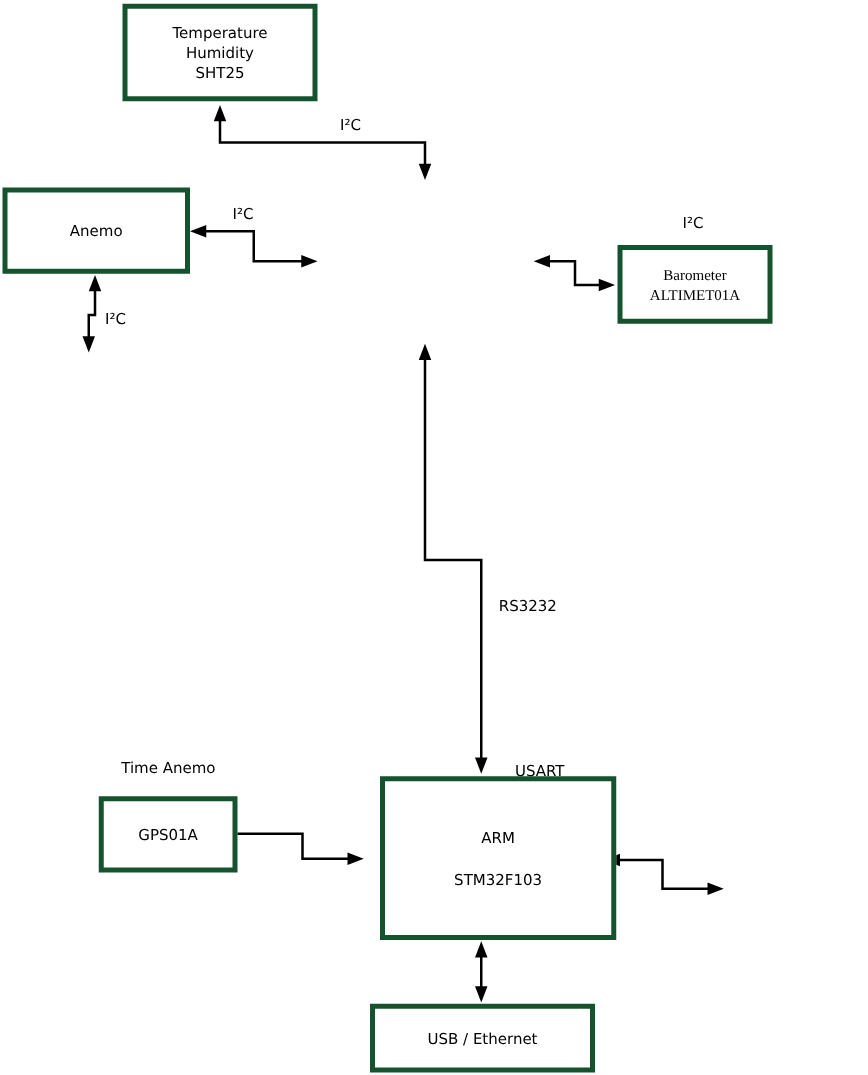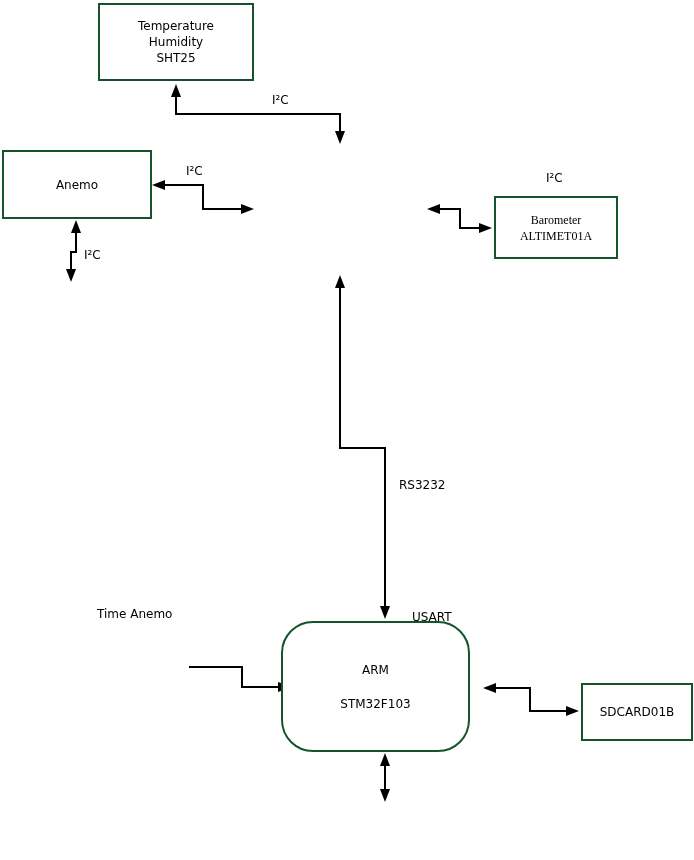--- a/index.html
+++ b/index.html
@@ -9,21 +9,21 @@
     height: 860px;
     background: #ffffff;
     font-family: "DejaVu Sans", "Liberation Sans", sans-serif;
     font-size: 12px;
     color: #000000;
     overflow: hidden;
   }
   .node {
     position: absolute;
     box-sizing: border-box;
-    border: 2px solid #14532d;
+    border: 4px solid #14532d;
     background: #ffffff;
     display: flex;
     flex-direction: column;
     align-items: center;
     justify-content: center;
     text-align: center;
     line-height: 16px;
   }
   .node .line { white-space: nowrap; }
   .node-arm .line + .line { margin-top: 18px; }
@@ -106,30 +106,33 @@
     <span class="line">Anemo</span>
   </div>
 
 
 
   <div class="node" style="left:494px; top:196px; width:124px; height:63px;font-family:Liberation Serif, serif;">
     <span class="line">Barometer</span>
     <span class="line">ALTIMET01A</span>
   </div>
 
+  <div class="node" style="left:79px; top:637px; width:111px; height:61px;">
+    <span class="line">GPS01A</span>
+  </div>
 
-  <div class="node node-arm" style="left:281px; top:621px; width:189px; height:131px;border-radius:32px;">
+  <div class="node node-arm" style="left:304px; top:621px; width:189px; height:131px;">
     <span class="line">ARM</span>
     <span class="line">STM32F103</span>
   </div>
 
-  <div class="node" style="left:581px; top:683px; width:112px; height:58px;">
-    <span class="line">SDCARD01B</span>
+
+  <div class="node" style="left:296px; top:803px; width:180px; height:55px;">
+    <span class="line">USB / Ethernet</span>
   </div>
-
 
   <div class="edge-label" style="left:272px; top:93px;">I²C</div>
   <div class="edge-label" style="left:186px; top:164px;">I²C</div>
   <div class="edge-label" style="left:84px; top:248px;">I²C</div>
   <div class="edge-label" style="left:546px; top:171px;">I²C</div>
   <div class="edge-label" style="left:399px; top:478px;">RS3232</div>
   <div class="edge-label" style="left:412px; top:610px;">USART</div>
   <div class="edge-label" style="left:97px; top:607px;">Time Anemo</div>
 
 </div>

